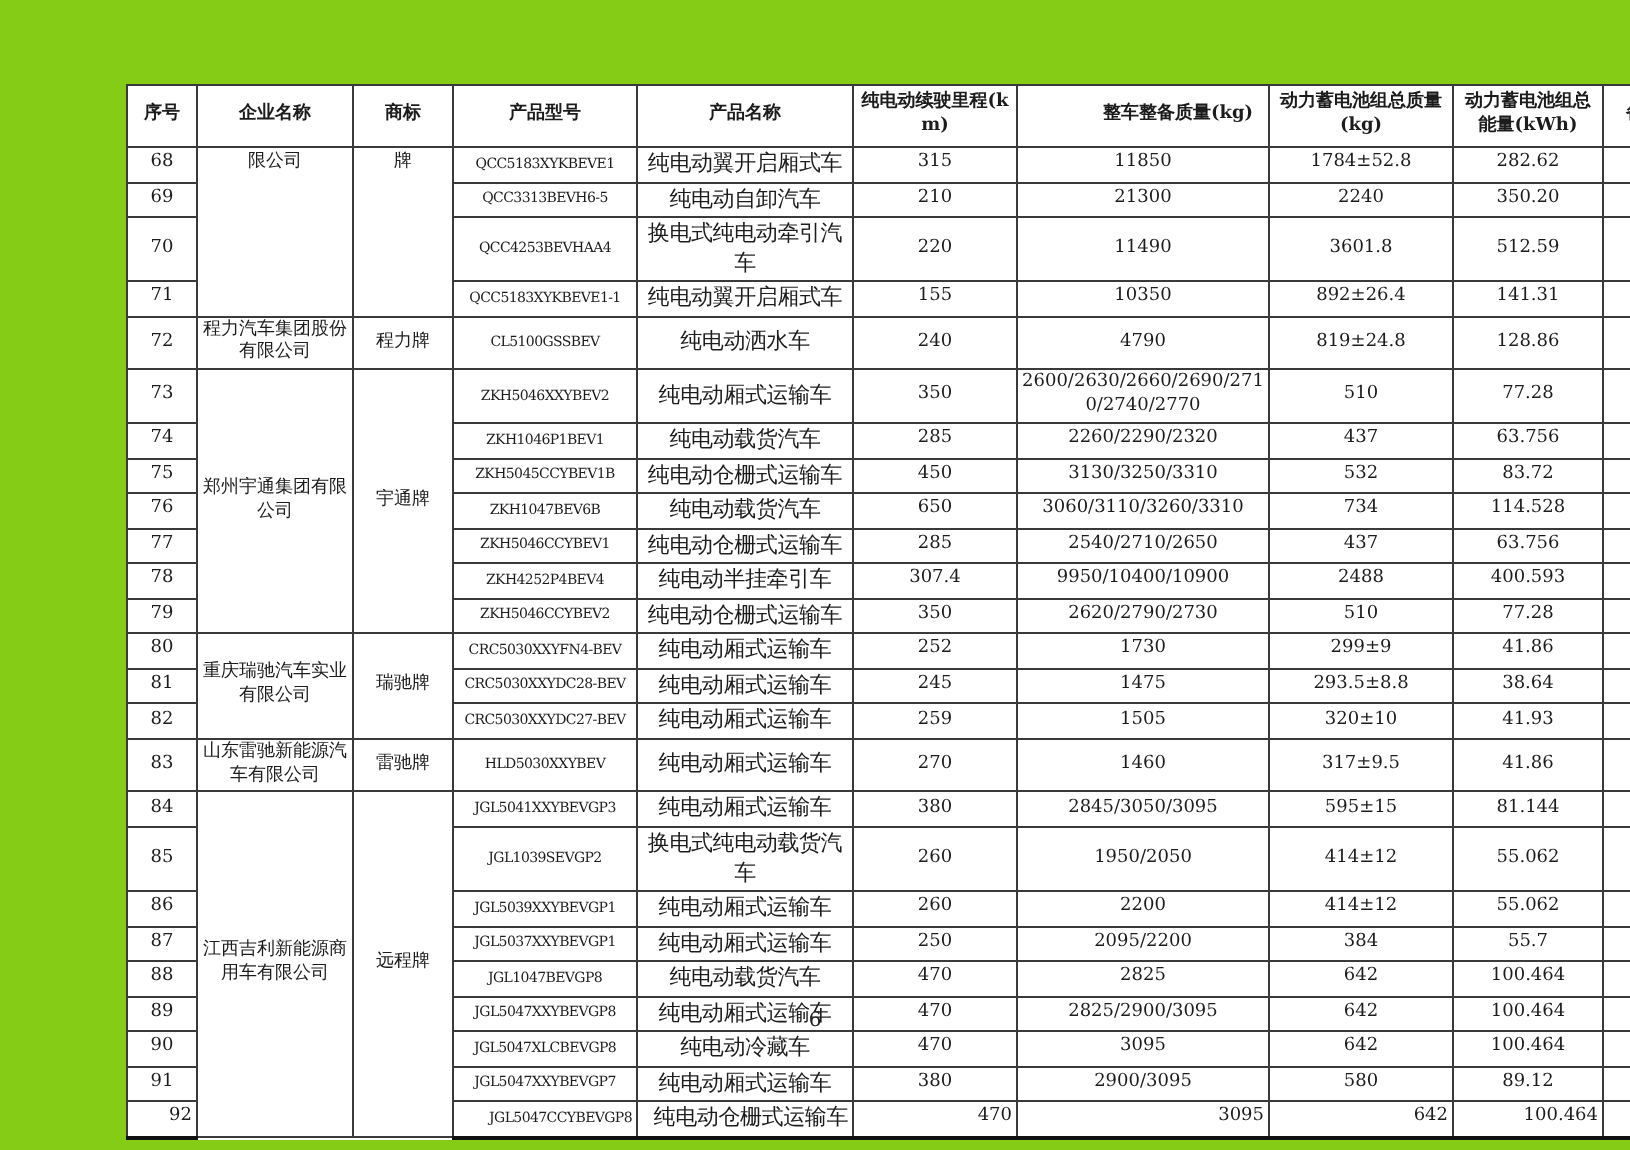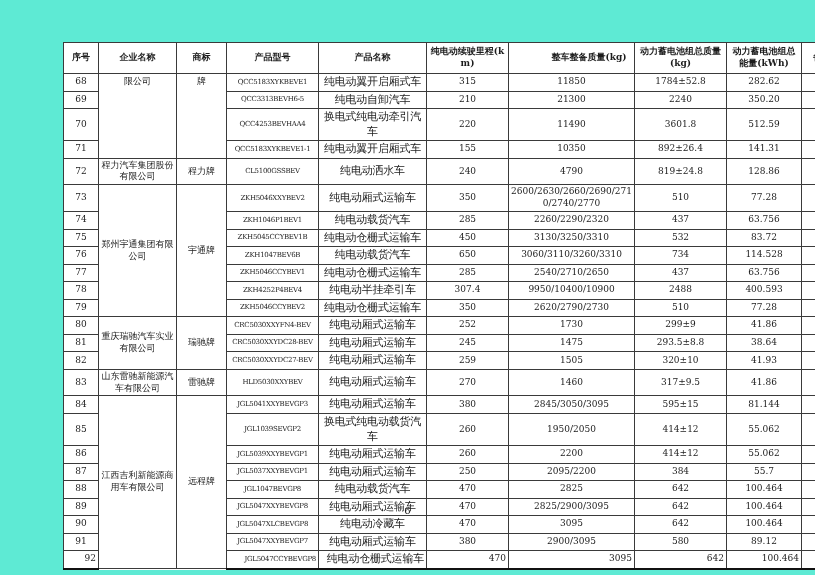--- a/index.html
+++ b/index.html
@@ -1,21 +1,21 @@
 <!DOCTYPE html>
 <html><head>
 <meta charset="utf-8">
 <style>
   html,body{margin:0;padding:0;}
   body{
     width:815px;height:575px;background:#f6f6f4;
     font-family:"DejaVu Serif","Liberation Serif",serif;
   }
   .page{
-    position:relative;width:815px;height:575px;background:#5eead4;overflow:hidden;
+    position:relative;width:815px;height:575px;background:#84cc16;overflow:hidden;
   }
   table.catalog{
     position:absolute;left:63px;top:42px;
     border-collapse:collapse;table-layout:fixed;width:694px;
     background:#ffffff;
   }
   th,td{
     border:1px solid #3a3a3a;
     text-align:center;vertical-align:middle;
     color:#1c1c1c;

